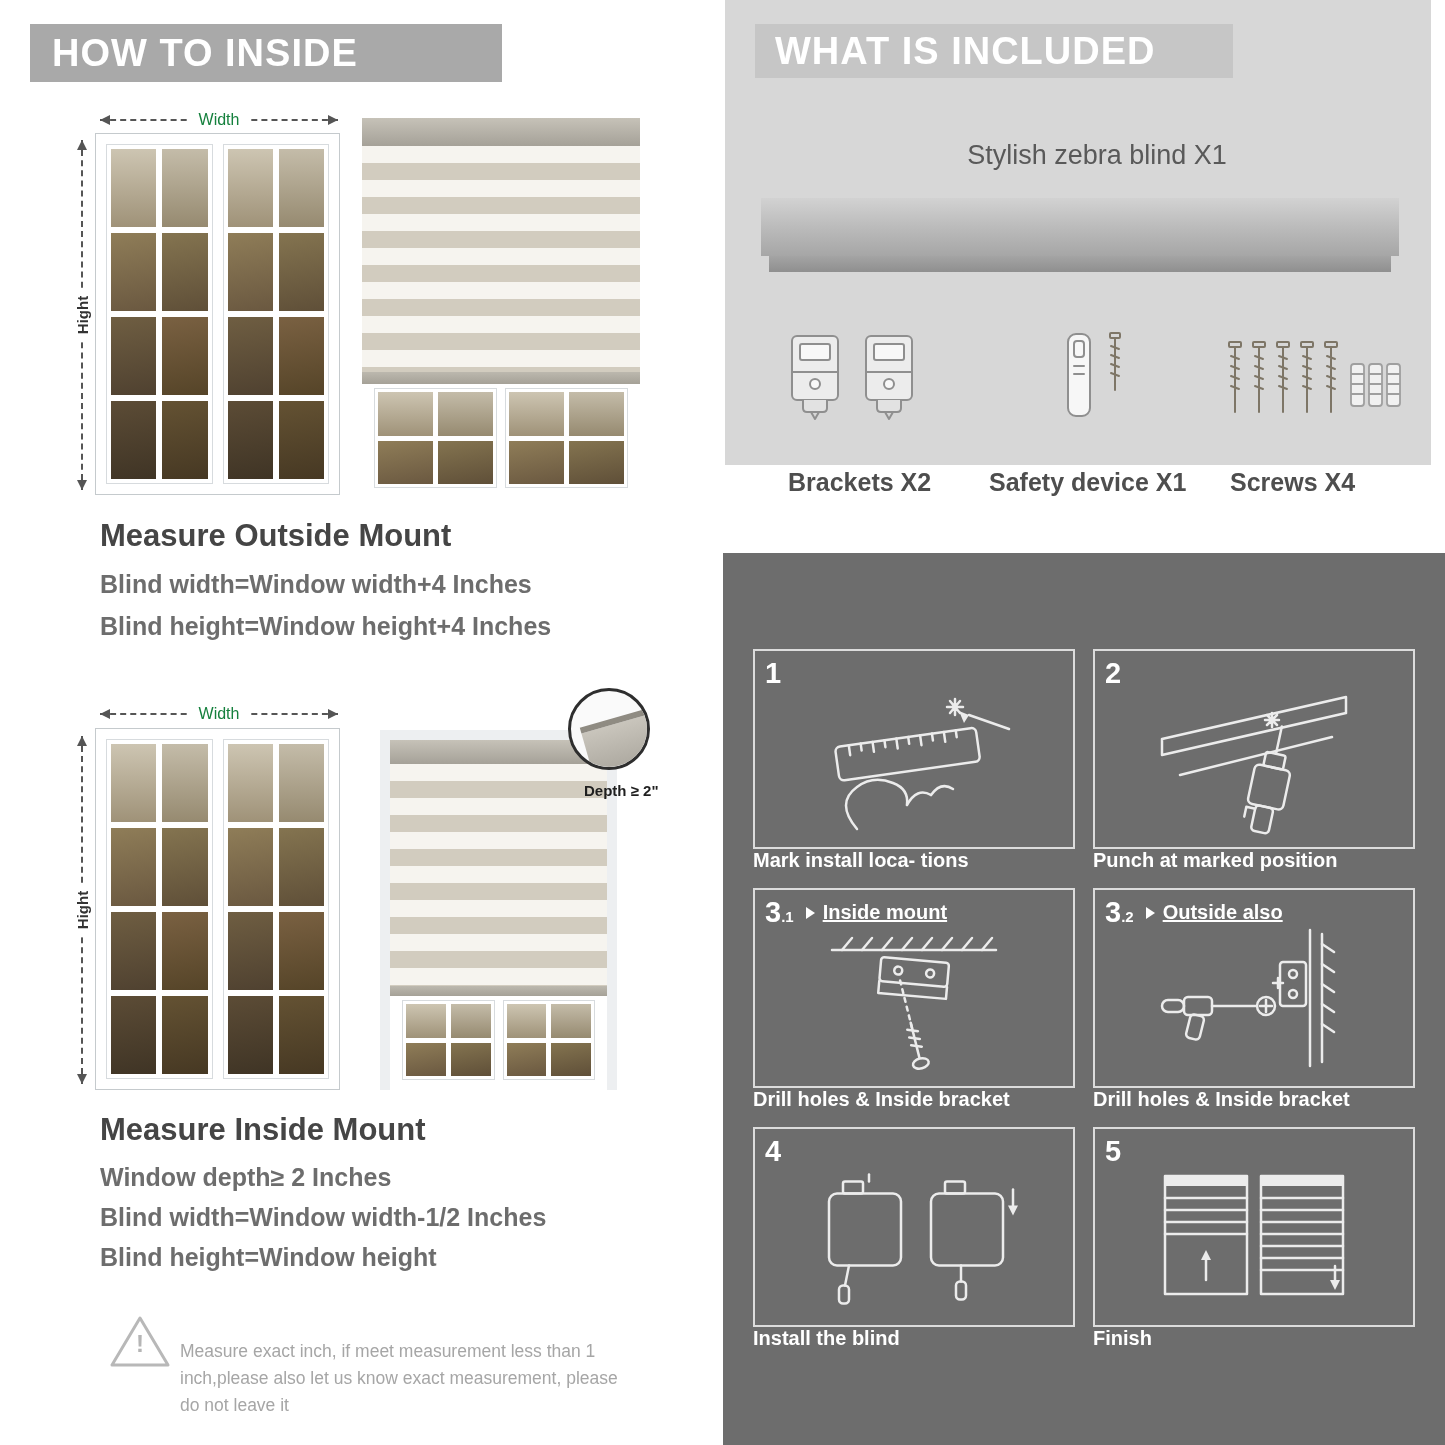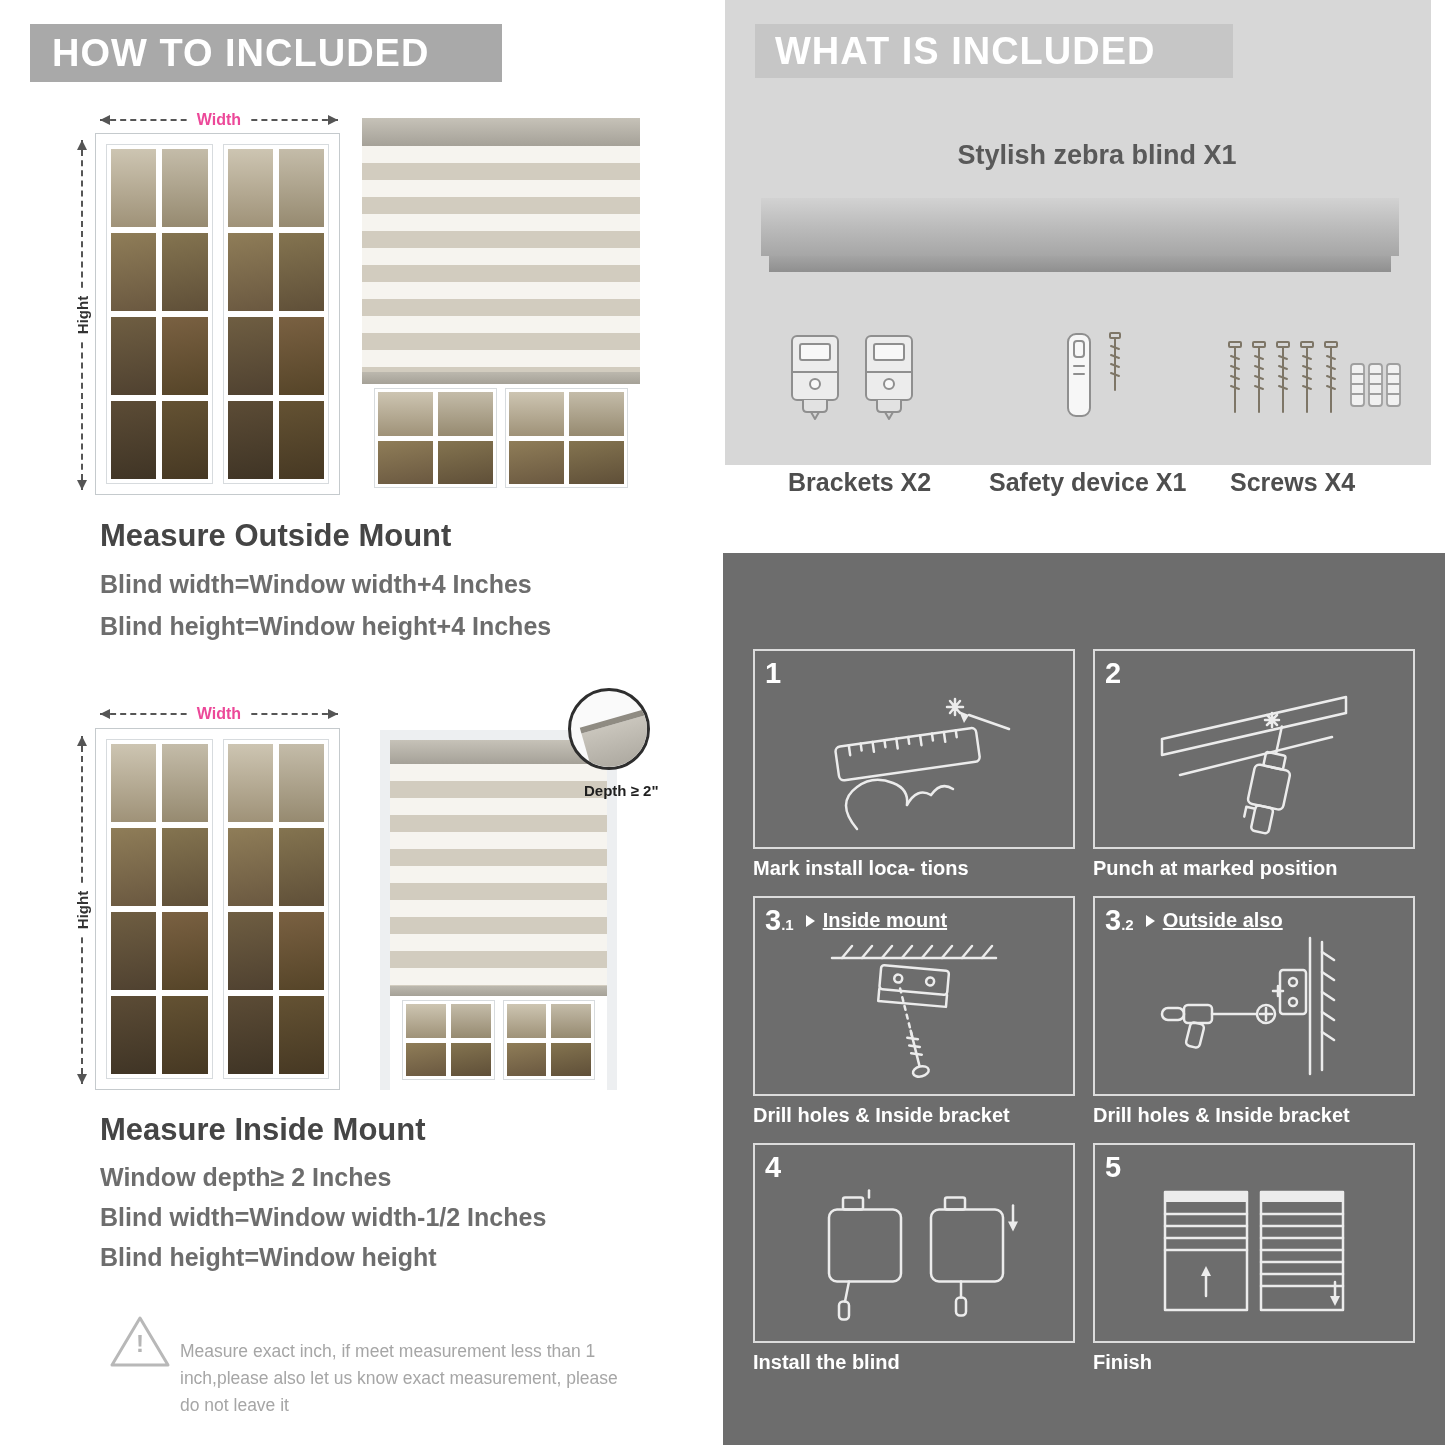--- a/index.html
+++ b/index.html
@@ -19,21 +19,21 @@
   .pane:nth-child(4){background:linear-gradient(170deg,#847450,#5f4f38);}
   .pane:nth-child(5){background:linear-gradient(170deg,#6f5e42,#4f4130);}
   .pane:nth-child(6){background:linear-gradient(170deg,#7a6142,#554428);}
   .pane:nth-child(7){background:linear-gradient(170deg,#5c4c36,#3f3425);}
   .pane:nth-child(8){background:linear-gradient(170deg,#645233,#463823);}
 
   .warrow{position:absolute;height:16px;}
   .warrow .line{position:absolute;left:0;right:0;top:7px;border-top:2px dashed #555;}
   .warrow .ah-l{position:absolute;left:0;top:3px;width:0;height:0;border-top:5px solid transparent;border-bottom:5px solid transparent;border-right:10px solid #555;}
   .warrow .ah-r{position:absolute;right:0;top:3px;width:0;height:0;border-top:5px solid transparent;border-bottom:5px solid transparent;border-left:10px solid #555;}
-  .warrow .lbl{position:absolute;left:50%;top:50%;transform:translate(-50%,-50%);background:#fff;padding:0 10px;font-size:16px;font-weight:bold;color:#ec4899;white-space:nowrap;}
+  .warrow .lbl{position:absolute;left:50%;top:50%;transform:translate(-50%,-50%);background:#fff;padding:0 10px;font-size:16px;font-weight:normal;color:#15803d;white-space:nowrap;}
 
   .harrow{position:absolute;width:16px;}
   .harrow .line{position:absolute;top:0;bottom:0;left:7px;border-left:2px dashed #555;}
   .harrow .ah-t{position:absolute;top:0;left:3px;width:0;height:0;border-left:5px solid transparent;border-right:5px solid transparent;border-bottom:10px solid #555;}
   .harrow .ah-b{position:absolute;bottom:0;left:3px;width:0;height:0;border-left:5px solid transparent;border-right:5px solid transparent;border-top:10px solid #555;}
   .harrow .lbl{position:absolute;left:50%;top:50%;transform:translate(-50%,-50%) rotate(-90deg);background:#fff;padding:0 8px;font-size:15px;font-weight:bold;color:#333;white-space:nowrap;}
 
   .blind-unit{position:absolute;box-sizing:border-box;}
   .cassette{background:linear-gradient(180deg,#c6c2b8,#a5a198);}
   .stripes{background:repeating-linear-gradient(180deg,#f6f4ef 0px,#f6f4ef 17px,#d2ccbf 17px,#d2ccbf 34px);}
@@ -51,54 +51,54 @@
   .f-line{position:absolute;font-size:25px;font-weight:bold;color:#6d6d6d;white-space:nowrap;}
 
   .warn-tri{position:absolute;}
   .warn-mark{position:absolute;left:50%;top:54%;transform:translate(-50%,-50%);font-size:24px;font-weight:bold;color:#b5b5b5;}
   .warn-text{position:absolute;font-size:17.5px;color:#a6a6a6;line-height:1.55;margin-top:20px;}
 
   
   .included{position:absolute;left:725px;top:0;width:706px;height:465px;background:#d7d7d7;}
   .inc-header{position:absolute;left:30px;top:24px;width:478px;height:54px;background:#c6c6c6;color:#fff;
     font-size:38px;font-weight:bold;line-height:54px;padding-left:20px;box-sizing:border-box;letter-spacing:1px;}
-  .inc-product{position:absolute;left:0;right:0;top:140px;text-align:center;font-size:27px;font-weight:bold;color:#595959;padding-left:38px;}
+  .inc-product{position:absolute;left:0;right:0;top:140px;text-align:center;font-size:27px;font-weight:normal;color:#595959;padding-left:38px;}
   .rail{position:absolute;left:36px;right:32px;top:198px;}
   .rail-top{height:58px;background:linear-gradient(180deg,#d2d2d2,#b9b9b9 55%,#a6a6a6);}
   .rail-lip{height:16px;margin:0 8px;background:linear-gradient(180deg,#a4a4a4,#8f8f8f);}
   .bracket-icons{position:absolute;left:62px;top:332px;display:flex;gap:18px;}
   .safety-icons{position:absolute;left:338px;top:330px;display:flex;gap:12px;align-items:flex-start;}
   .screws-icons{position:absolute;left:498px;top:336px;}
   .inc-label{position:absolute;top:468px;font-size:25px;font-weight:bold;color:#4e4e4e;white-space:nowrap;}
 
   
   .mount{position:absolute;left:723px;top:553px;width:722px;height:892px;background:#6d6d6d;}
   .mount-header{position:absolute;left:17px;top:14px;width:578px;height:57px;background:#fbfbfb;color:#3c3c3c;
     font-size:36px;font-weight:bold;line-height:57px;padding-left:20px;box-sizing:border-box;letter-spacing:0.5px;}
   .steps-grid{position:absolute;left:30px;top:96px;width:662px;display:grid;grid-template-columns:1fr 1fr;column-gap:18px;row-gap:16px;}
   .panel{height:200px;border:2.5px solid #dcdcdc;position:relative;box-sizing:border-box;}
   .panel svg{position:absolute;left:50%;top:54%;transform:translate(-50%,-50%);}
   .step-head{position:absolute;left:10px;top:6px;display:flex;align-items:baseline;color:#fff;font-weight:bold;z-index:2;}
   .step-num{font-size:29px;}
   .step-sub{font-size:15px;}
   .badge-arrow{width:0;height:0;border-top:6px solid transparent;border-bottom:6px solid transparent;border-left:9px solid #fff;margin:0 8px 0 12px;align-self:center;}
   .step-badge{font-size:20px;align-self:center;text-decoration:underline;}
-  .caption{margin-top:8px;color:#fff;font-size:20px;font-weight:bold;}
+  .caption{color:#fff;font-size:20px;font-weight:bold;}
 
   .art{stroke:#ececec;stroke-width:2.5;fill:none;stroke-linecap:round;stroke-linejoin:round;}
   .item-art{stroke:#8f8f8f;stroke-width:2;fill:none;stroke-linecap:round;stroke-linejoin:round;}
   .screw-art{stroke:#7e7667;stroke-width:2;fill:none;stroke-linecap:round;}
   .anchor-art{stroke:#9f9f9f;stroke-width:1.8;fill:rgba(255,255,255,0.65);}
 </style>
 </head>
 <body>
 
 <div class="page">
 
-  <div class="htm-header">HOW TO INCLUDED</div>
+  <div class="htm-header">HOW TO INSIDE</div>
 
   <div class="warrow" style="left:100px;top:112px;width:238px;">
     <span class="line"></span>
     <span class="ah-l"></span>
     <span class="ah-r"></span>
     <span class="lbl">Width</span>
   </div>
   <div class="harrow" style="left:74px;top:140px;height:350px;">
     <span class="line"></span>
     <span class="ah-t"></span>

